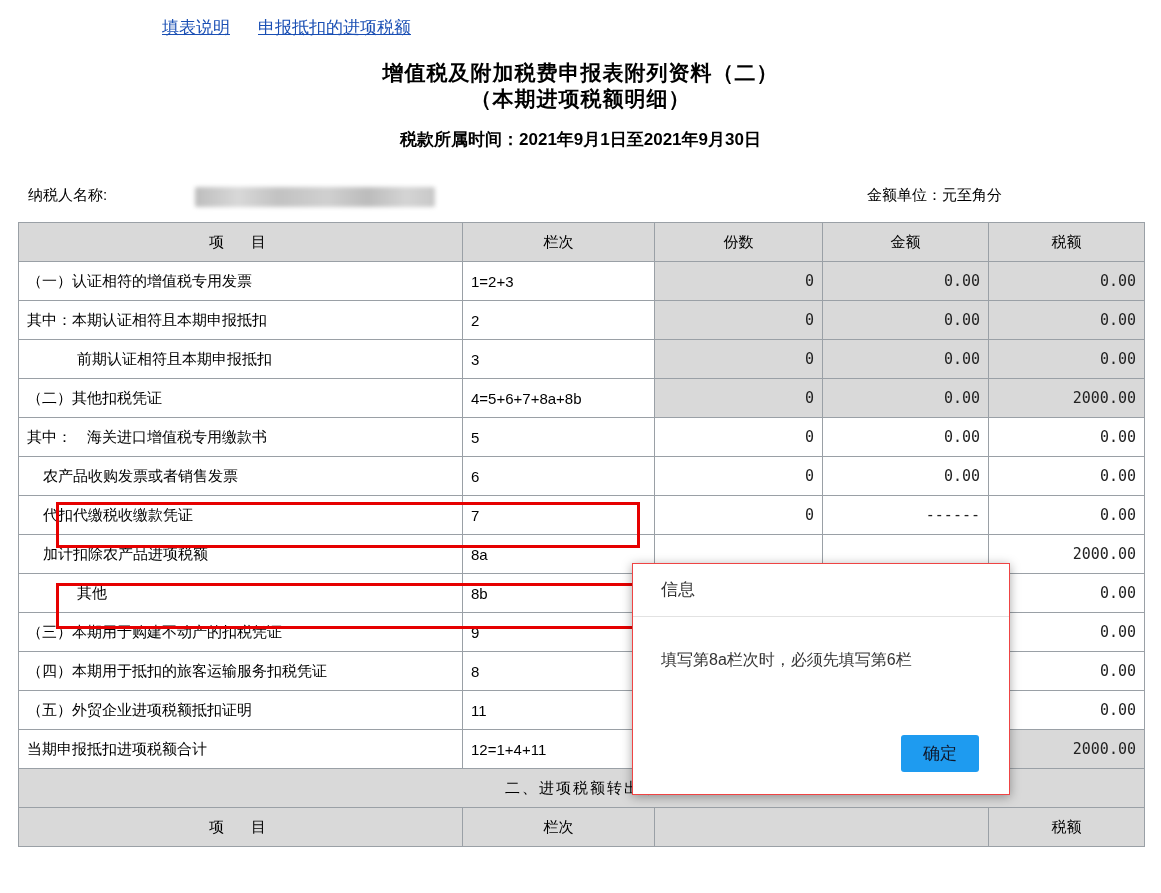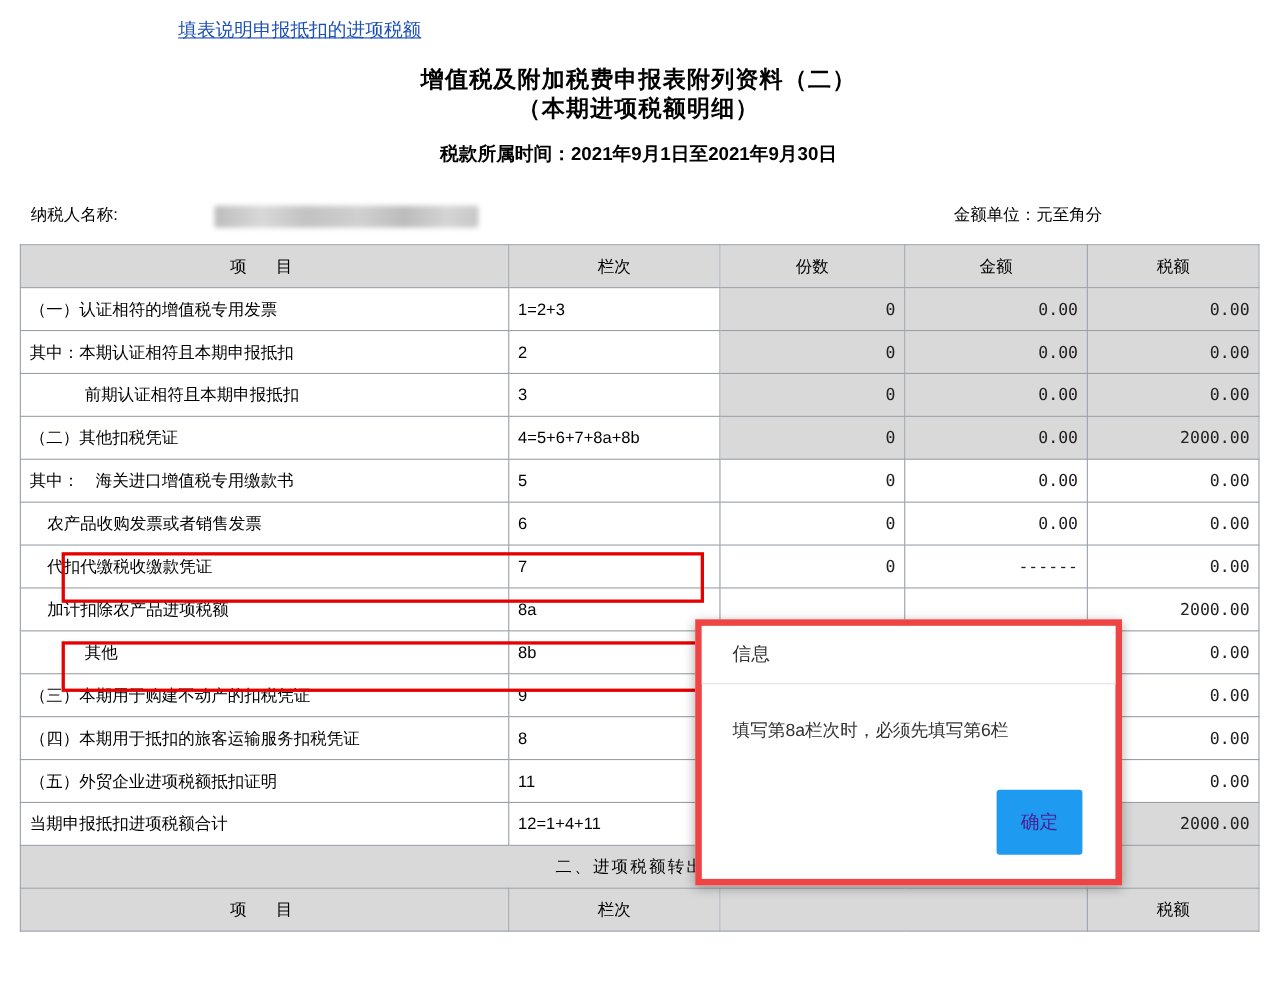--- a/index.html
+++ b/index.html
@@ -20,20 +20,21 @@
     position: relative;
     width: 1161px;
     height: 893px;
   }
   
   .toplinks {
     position: absolute;
     top: 16px;
     left: 162px;
     display: flex;
+    gap: 28px;
   }
   .toplinks a {
     color: #1a4fb4;
     text-decoration: underline;
     font-size: 17px;
     cursor: pointer;
   }
   
   .title-block {
     position: absolute;
@@ -156,21 +157,21 @@
   #redbox-2 { left: 56px; top: 583px; width: 578px; height: 40px; }
   
   .dialog {
     position: absolute;
     left: 632px;
     top: 563px;
     width: 376px;
     height: 230px;
     background: #ffffff;
     box-shadow: 0 2px 10px rgba(0,0,0,0.35);
-    border: 6px solid #ef4444;
+    border: 1px solid #ef4444;
   }
   .dialog-title {
     height: 52px;
     line-height: 52px;
     padding-left: 28px;
     font-size: 17px;
     color: #333;
     border-bottom: 1px solid #e2e2e2;
     background: #fff;
   }
@@ -181,23 +182,23 @@
     line-height: 22px;
   }
   .dialog-footer {
     position: absolute;
     right: 30px;
     bottom: 22px;
   }
   .btn-ok {
     display: inline-block;
     background: #1e9bf0;
-    color: #4c1d95;
+    color: #0f172a;
     font-size: 17px;
-    padding: 18px 22px;
+    padding: 7px 22px;
     border: none;
     border-radius: 3px;
     cursor: pointer;
     font-family: "Liberation Sans", sans-serif;
   }
 </style>
 </head>
 <body>
 
 <div class="page">

